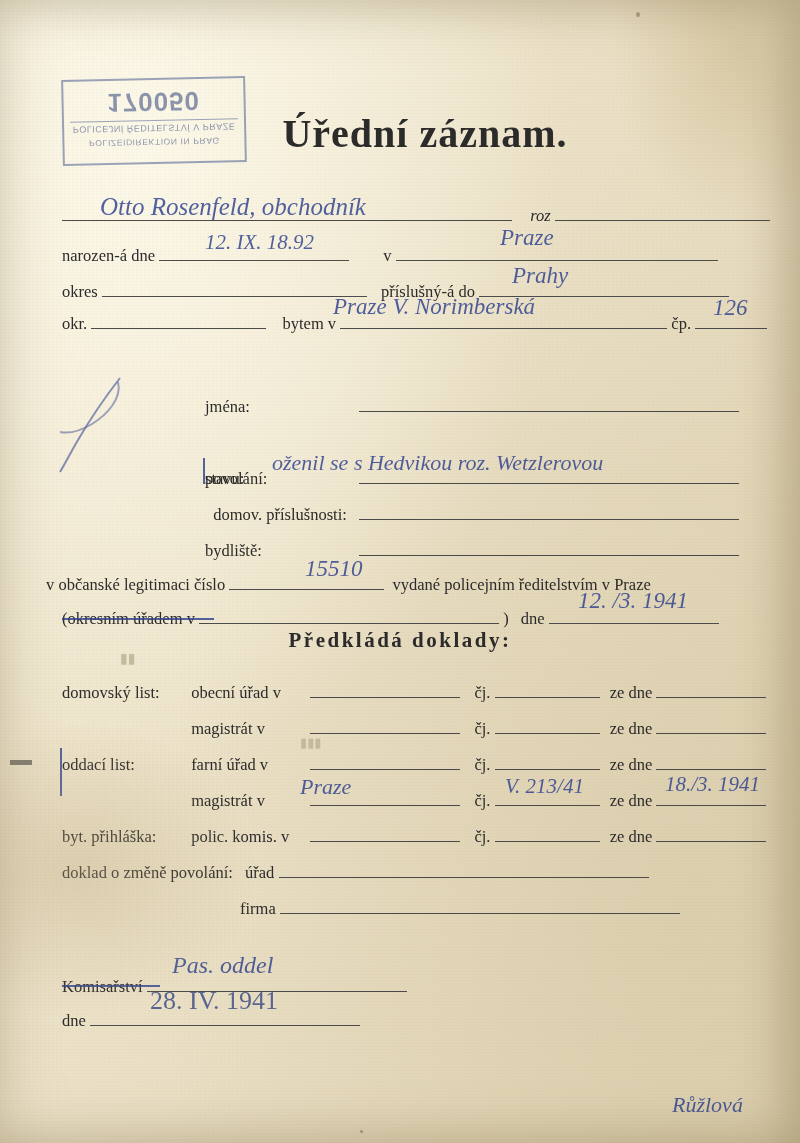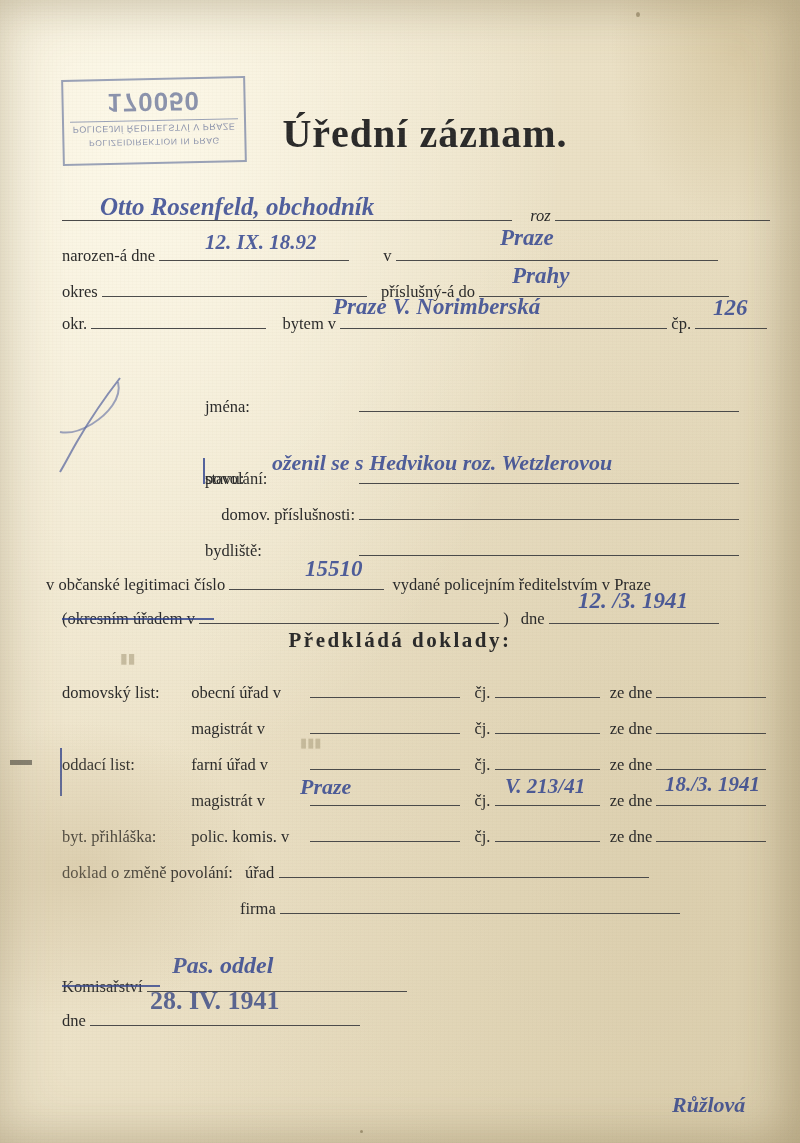--- a/index.html
+++ b/index.html
@@ -121,21 +121,21 @@
     display: inline-block;
     border-bottom: 1px solid #4a4a4a;
     height: 15px;
     vertical-align: baseline;
   }
   .hw {
     position: absolute;
     color: #2b3f8f;
     font-family: "Liberation Serif", serif;
     font-style: italic;
-    font-weight: bold;
+    font-weight: normal;
     white-space: nowrap;
     opacity: .82;
   }
   .hw-pencil { color: #3a4a86; }
 
   .strike {
     position: absolute;
     height: 1.5px;
     background: #2b3f8f;
     opacity: .8;
@@ -212,21 +212,21 @@
   </div>
 
   <div class="row" style="left:205px; top:468px;">
     <span class="lbl" style="display:inline-block; width:150px; text-align:left;">stavu:</span>
     <span class="dots" style="width:380px;"></span>
   </div>
   <div class="bracket" style="left:203px; top:458px; height:26px;"></div>
   <div class="hw" style="left:272px; top:450px; font-size:22px;">oženil se s Hedvikou roz. Wetzlerovou</div>
 
   <div class="row" style="left:205px; top:504px;">
-    <span class="lbl" style="display:inline-block; width:150px; text-align:right;">domov. příslušnosti:</span>
+    <span class="lbl" style="display:inline-block; width:150px; text-align:center;">domov. příslušnosti:</span>
     <span class="dots" style="width:380px;"></span>
   </div>
 
   <div class="row" style="left:205px; top:540px;">
     <span class="lbl" style="display:inline-block; width:150px; text-align:left;">bydliště:</span>
     <span class="dots" style="width:380px;"></span>
   </div>
 
   <div class="row" style="left:46px; top:574px;">
     <span class="lbl">v občanské legitimaci číslo</span>

